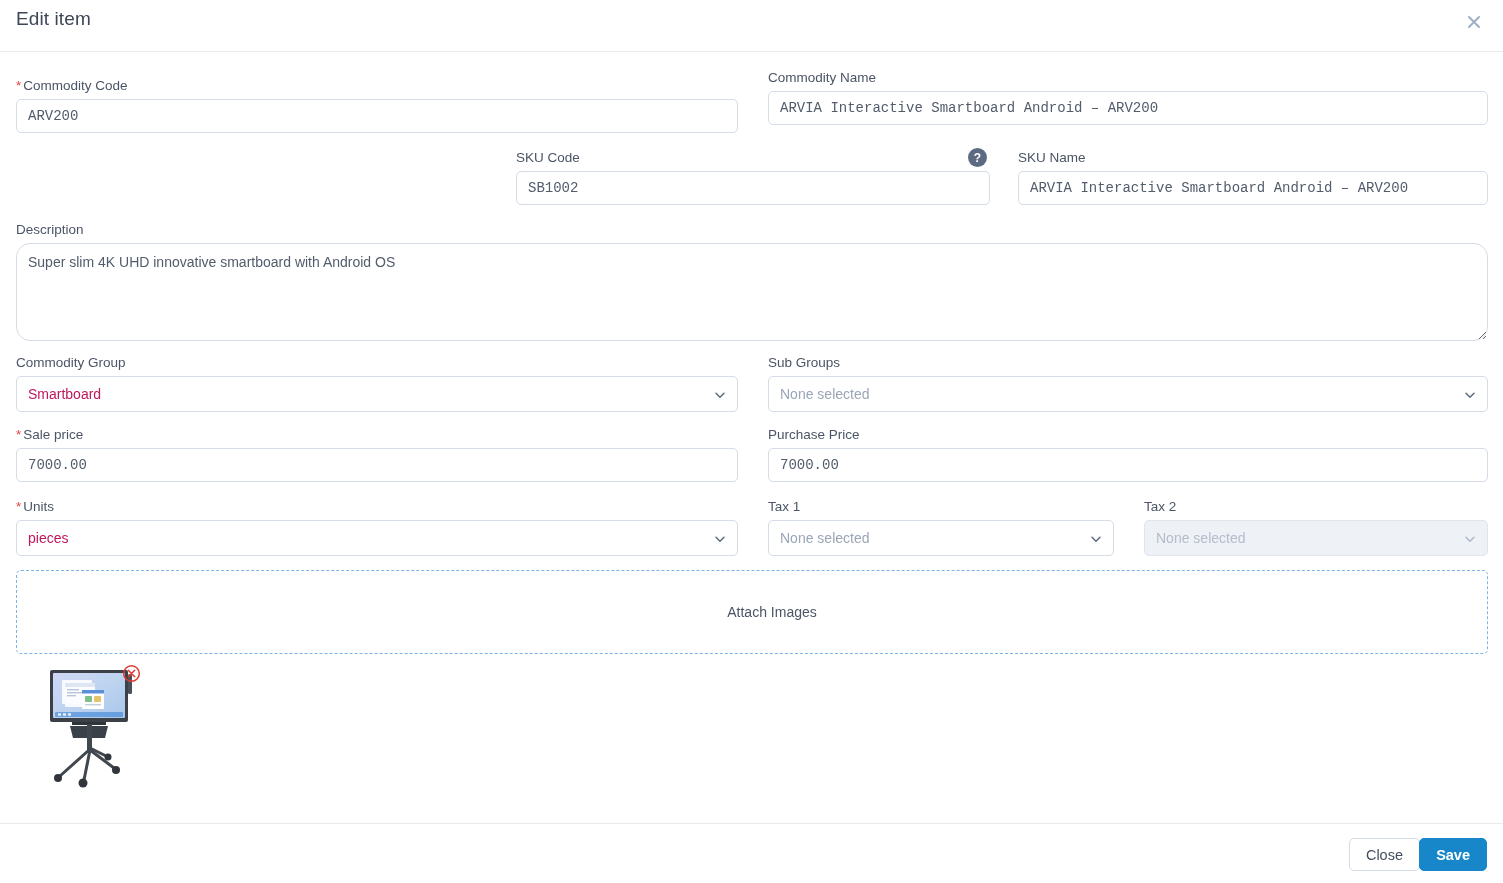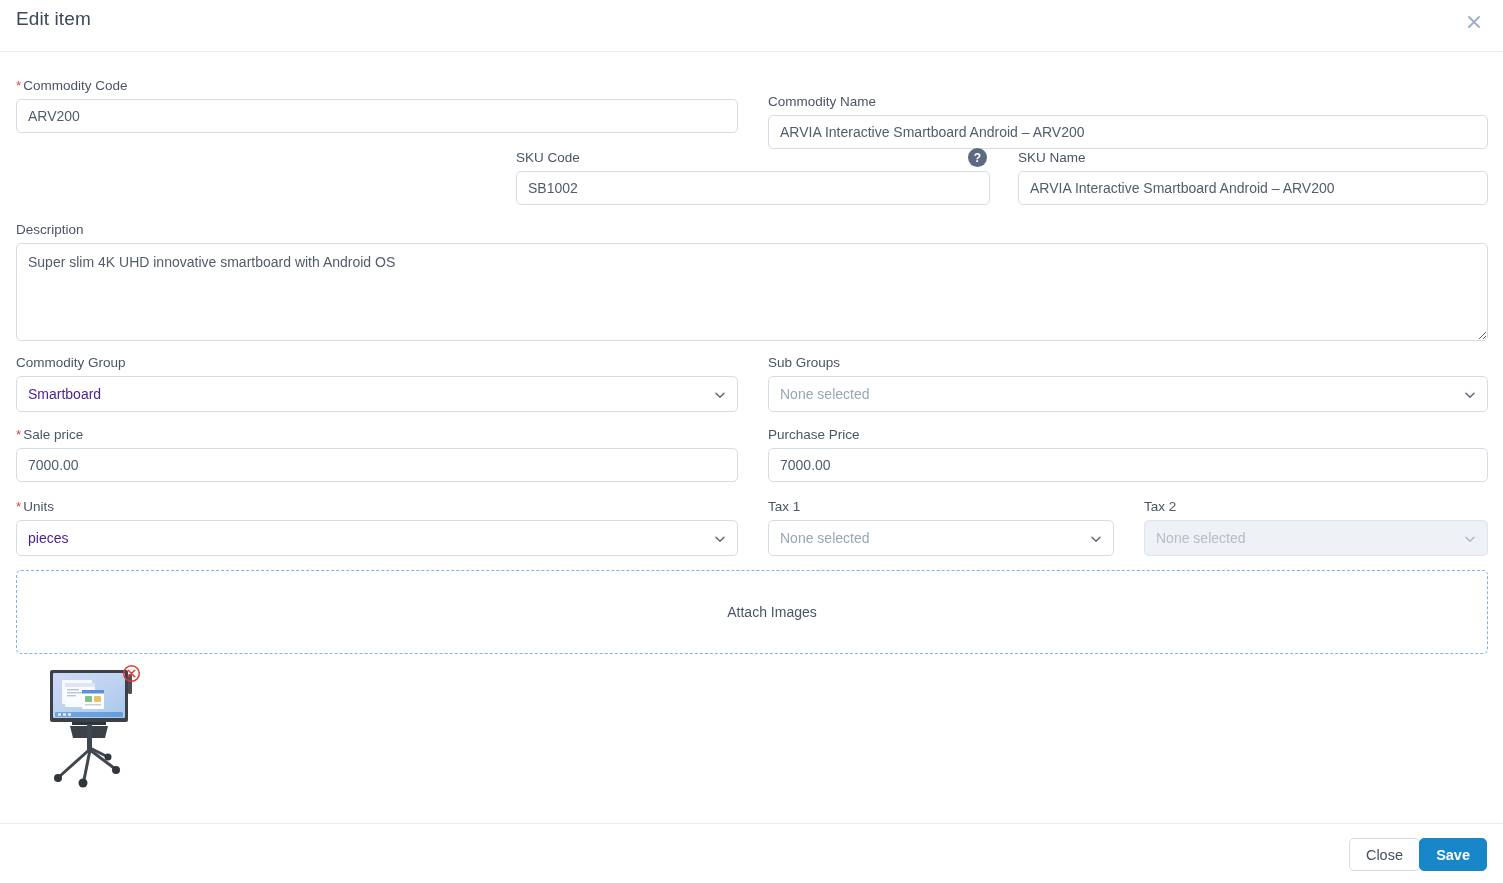--- a/index.html
+++ b/index.html
@@ -49,47 +49,47 @@
     font-size: 13.5px; color: #4b5565; font-weight: 400;
     line-height: 16px; white-space: nowrap;
     margin-bottom: 5px; display: block;
   }
   .req { color: #e8413c; font-size: 13.5px; margin-right: 2px; }
 
   .inp {
     width: 100%; height: 34px;
     border: 1px solid #d5dce6; border-radius: 5px;
     background: #fff;
-    font-family: Liberation Sans, sans-serif;
+    font-family: Liberation Mono, monospace;
     font-size: 14px; color: #525c6b;
     padding: 0 11px;
     outline: none;
     display: flex; align-items: center;
   }
 
   textarea.ta {
     width: 100%; height: 98px;
-    border: 1px solid #d5dce6; border-radius: 5px;
+    border: 1px solid #d5dce6; border-radius: 14px;
     background: #fff;
     font-family: "Liberation Sans", sans-serif;
     font-size: 14px; color: #525c6b;
     padding: 9px 11px;
     outline: none; resize: vertical;
     line-height: 18px;
   }
 
   
   .sel {
     position: relative;
     width: 100%; height: 36px;
     border: 1px solid #d5dce6; border-radius: 5px;
     background: #fff;
     display: flex; align-items: center;
     padding: 0 32px 0 11px;
-    font-size: 14px; color: #4c1d95;
+    font-size: 14px; color: #be185d;
     cursor: pointer;
   }
   .sel.placeholder { color: #9aa6b6; }
   .sel.disabled {
     background: #eef1f6; border-color: #dfe5ed; color: #b3bdcb; cursor: default;
   }
   .caret {
     position: absolute; right: 11px; top: 50%;
     transform: translateY(-50%);
     width: 12px; height: 12px;
@@ -157,21 +157,21 @@
     </div>
   </div>
 
   <div class="dlg-body">
 
     <div class="fld" style="left:16px; top:26px; width:722px;">
       <label class="lbl"><span class="req">*</span><span>Commodity Code</span></label>
       <div class="inp">ARV200</div>
     </div>
 
-    <div class="fld" style="left:768px; top:42px; width:720px;">
+    <div class="fld" style="left:768px; top:18px; width:720px;">
       <label class="lbl">Commodity Name</label>
       <div class="inp">ARVIA Interactive Smartboard Android – ARV200</div>
     </div>
 
 
     <div class="fld" style="left:516px; top:98px; width:474px;">
       <label class="lbl">SKU Code</label>
       <div class="inp">SB1002</div>
     </div>
 

